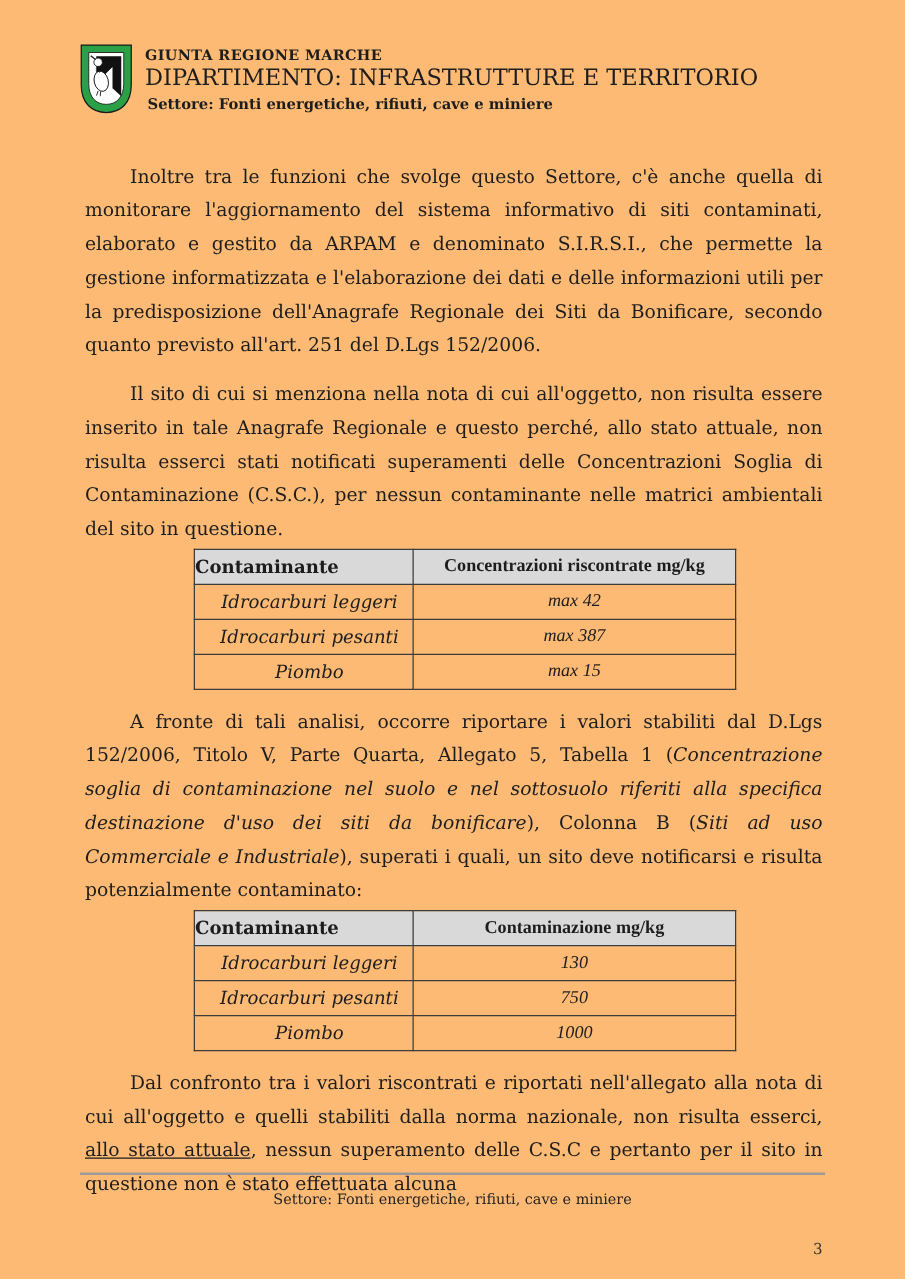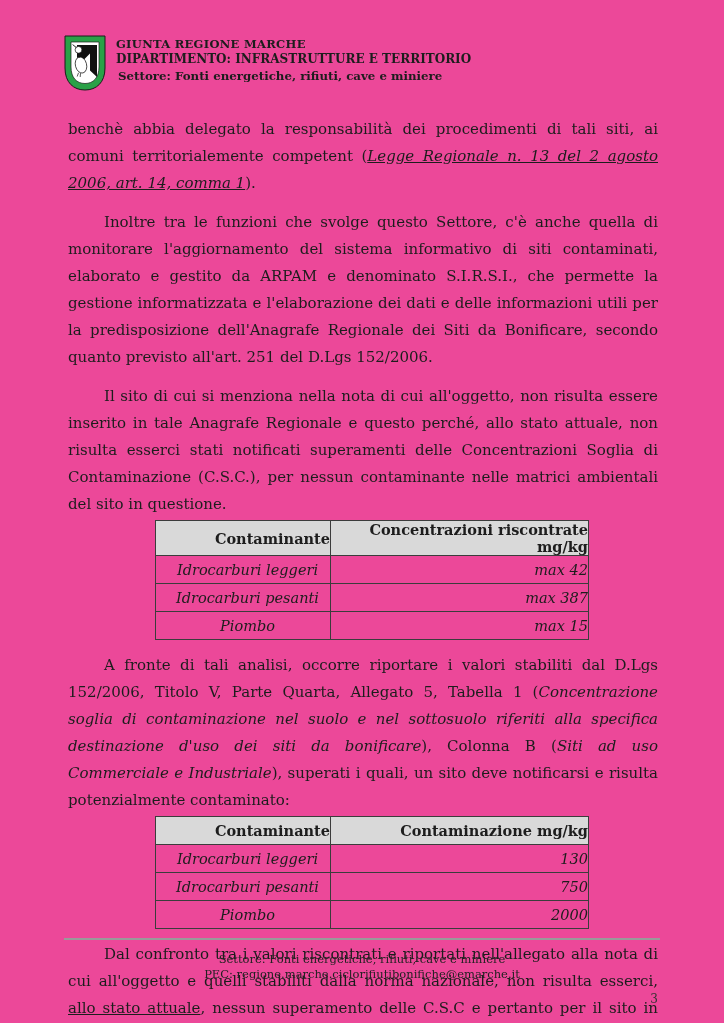--- a/index.html
+++ b/index.html
@@ -1,28 +1,28 @@
 <!DOCTYPE html>
 <html lang="it" style="--logo-green: #2aa147; --table-header-bg: #d9d9d9;"><head>
 <meta charset="utf-8">
 <style>
   html,body { margin:0; padding:0; background:#ffffff; }
   .page {
-    position:relative; width:724px; height:1023px; background:#ec4899;
+    position:relative; width:724px; height:1023px; background:#fdba74;
     font-family:"DejaVu Serif", serif; color:#1d1d1d; overflow:hidden;
   }
 
   
   .doc-header { position:absolute; top:35px; left:64px; display:flex; align-items:flex-start; }
   .logo-box { width:42px; height:56px; flex:0 0 auto; }
   .logo-border { fill:var(--logo-green,#2aa147); stroke:#1a1a1a; stroke-width:1; }
   .logo-inner { fill:#ffffff; stroke:#1a1a1a; stroke-width:0.7; }
   .header-text { margin-left:10px; padding-top:2px; white-space:nowrap; }
   .h-line1 { font-size:11.5px; font-weight:bold; letter-spacing:0.3px; }
-  .h-line2 { font-size:12px; font-weight:bold; margin-top:1px; }
+  .h-line2 { font-size:18px; font-weight:normal; margin-top:1px; }
   .h-line3 { font-size:14.5px; font-weight:bold; margin-top:2px; }
   .h-line4 { font-size:11.8px; font-weight:bold; margin-top:3px; padding-left:2px; }
 
   
   .doc-body {
     position:absolute; top:116px; left:68px; width:590px;
     font-size:15px; line-height:27px; text-align:justify;
   }
   p.para { margin:0; }
   p.indent { text-indent:36px;margin-top:12px; }
@@ -31,26 +31,26 @@
   .u { text-decoration:underline; }
 
   
   table.ctable {
     border-collapse:collapse; margin:2px 0 2px 87px;
     font-size:14.5px; line-height:normal; text-align:initial; text-indent:0;
   }
   .ctable th, .ctable td { border:1px solid #3c3c3c; padding:0; }
   .ctable th {
     background:var(--table-header-bg,#d9d9d9);
-    font-weight:bold; text-align:right; height:27px;
+    font-weight:bold; text-align:left; height:27px;
   }
   .ctable td { font-style:italic; height:27px; }
   .ctable td.c1 { width:165px; padding-left:9px; text-align:center; }
   .ctable th.c1 { width:165px; }
-  .ctable .c2 { width:257px; text-align:right; }
+  .ctable .c2 { width:257px; text-align:center;font-family:Liberation Serif, serif; }
 
   
   .doc-footer {
     position:absolute; left:64px; top:938px; width:596px;
     border-top:2px solid #9a9a9a;
   }
   .footer-lines { text-align:center; font-size:11.5px; line-height:14.5px; margin-top:12px; color:#222; }
   .page-number { position:absolute; right:2px; top:52px; font-size:12px; color:#333; }
 </style>
 </head>
@@ -73,21 +73,20 @@
     </svg>
     <div class="header-text">
       <div class="h-line1">GIUNTA REGIONE MARCHE</div>
       <div class="h-line2">DIPARTIMENTO: INFRASTRUTTURE E TERRITORIO</div>
       <div class="h-line4">Settore: Fonti energetiche, rifiuti, cave e miniere</div>
     </div>
   </div>
 
   <div class="doc-body">
 
-    <p class="para"><span>benchè abbia delegato la responsabilità dei procedimenti di tali siti, ai comuni territorialemente competent (</span><span class="ref-link">Legge Regionale n. 13 del 2 agosto 2006, art. 14, comma 1</span><span>).</span></p>
 
     <p class="para indent"><span>Inoltre tra le funzioni che svolge questo Settore, c'è anche quella di monitorare l'aggiornamento del sistema informativo di siti contaminati, elaborato e gestito da ARPAM e denominato S.I.R.S.I., che permette la gestione informatizzata e l'elaborazione dei dati e delle informazioni utili per la predisposizione dell'Anagrafe Regionale dei Siti da Bonificare, secondo quanto previsto all'art. 251 del D.Lgs 152/2006.</span></p>
 
     <p class="para indent"><span>Il sito di cui si menziona nella nota di cui all'oggetto, non risulta essere inserito in tale Anagrafe Regionale e questo perché, allo stato attuale, non risulta esserci stati notificati superamenti delle Concentrazioni Soglia di Contaminazione (C.S.C.), per nessun contaminante nelle matrici ambientali del sito in questione.</span></p>
 
 
     <table class="ctable">
       <thead>
         <tr>
           <th class="c1">Contaminante</th>
@@ -123,30 +122,29 @@
         <tr>
           <td class="c1">Idrocarburi leggeri</td>
           <td class="c2">130</td>
         </tr>
         <tr>
           <td class="c1">Idrocarburi pesanti</td>
           <td class="c2">750</td>
         </tr>
         <tr>
           <td class="c1">Piombo</td>
-          <td class="c2">2000</td>
+          <td class="c2">1000</td>
         </tr>
       </tbody>
     </table>
 
     <p class="para indent"><span>Dal confronto tra i valori riscontrati e riportati nell'allegato alla nota di cui all'oggetto e quelli stabiliti dalla norma nazionale, non risulta esserci, </span><span class="u">allo stato attuale</span><span>, nessun superamento delle C.S.C e pertanto per il sito in questione non è stato effettuata alcuna</span></p>
 
   </div>
 
   <div class="doc-footer">
     <div class="footer-lines">
       <div>Settore: Fonti energetiche, rifiuti, cave e miniere</div>
-      <div>PEC: regione.marche.ciclorifiutibonifiche@emarche.it</div>
     </div>
     <div class="page-number">3</div>
   </div>
 
 </div>
 
 </body></html>

